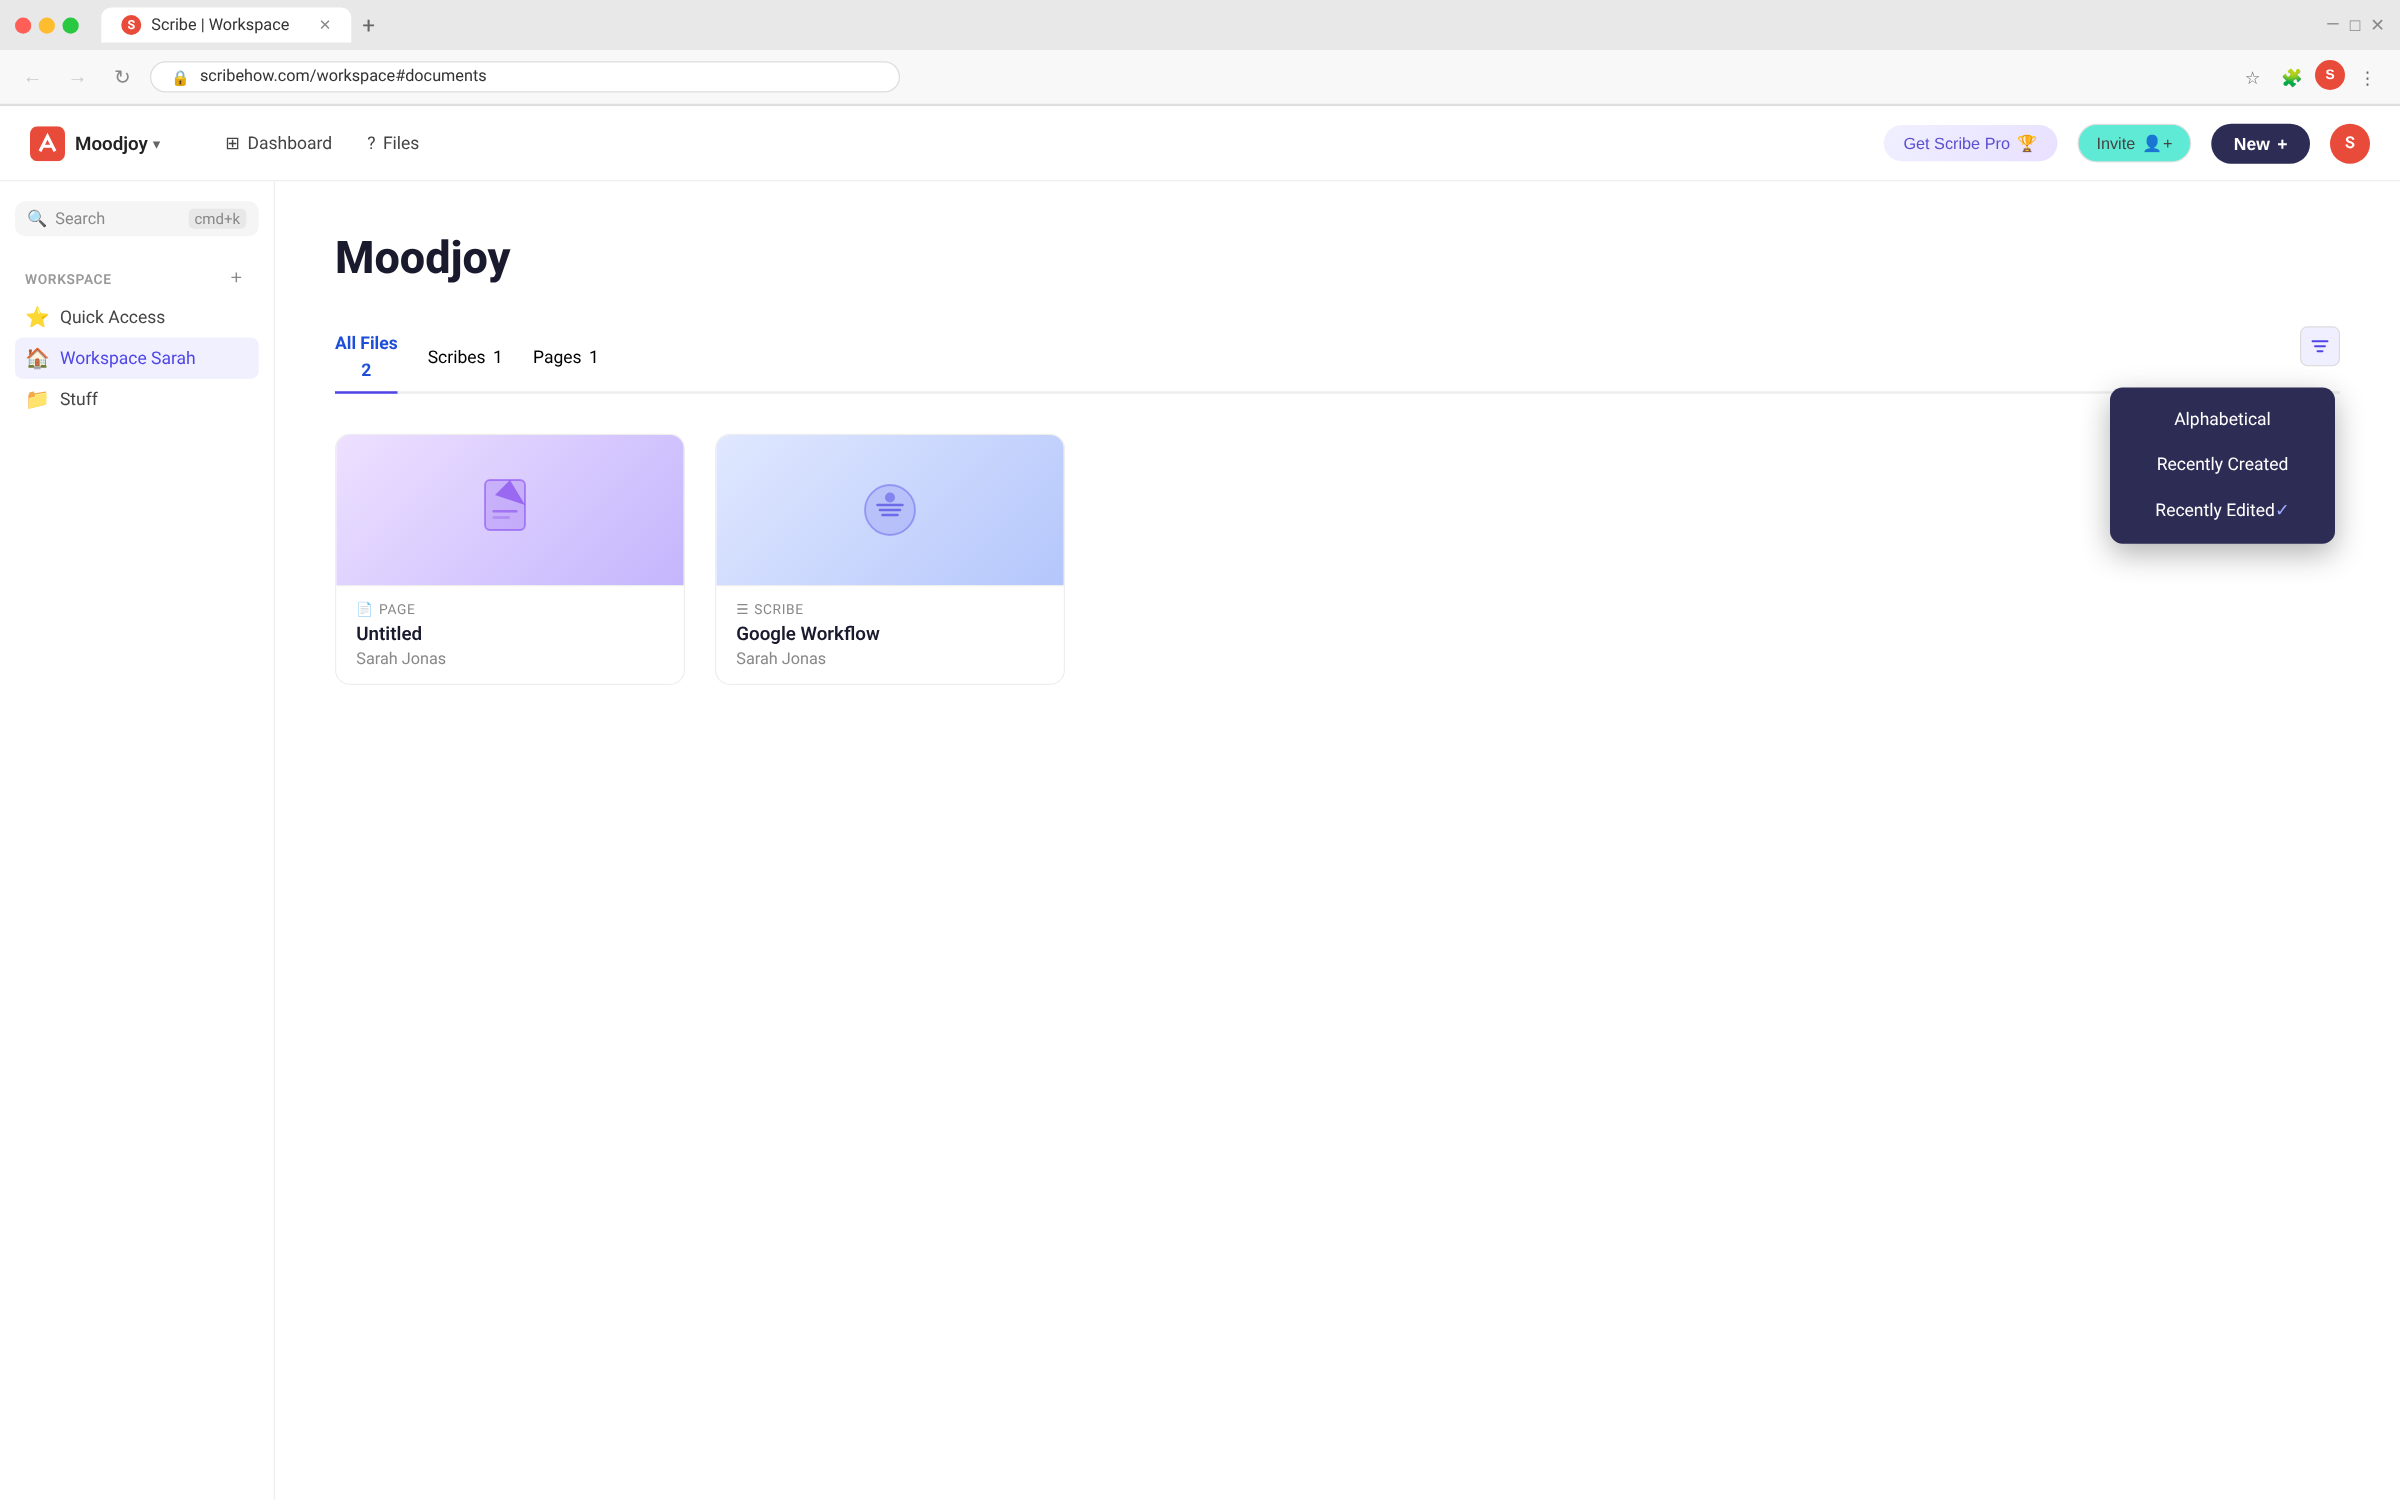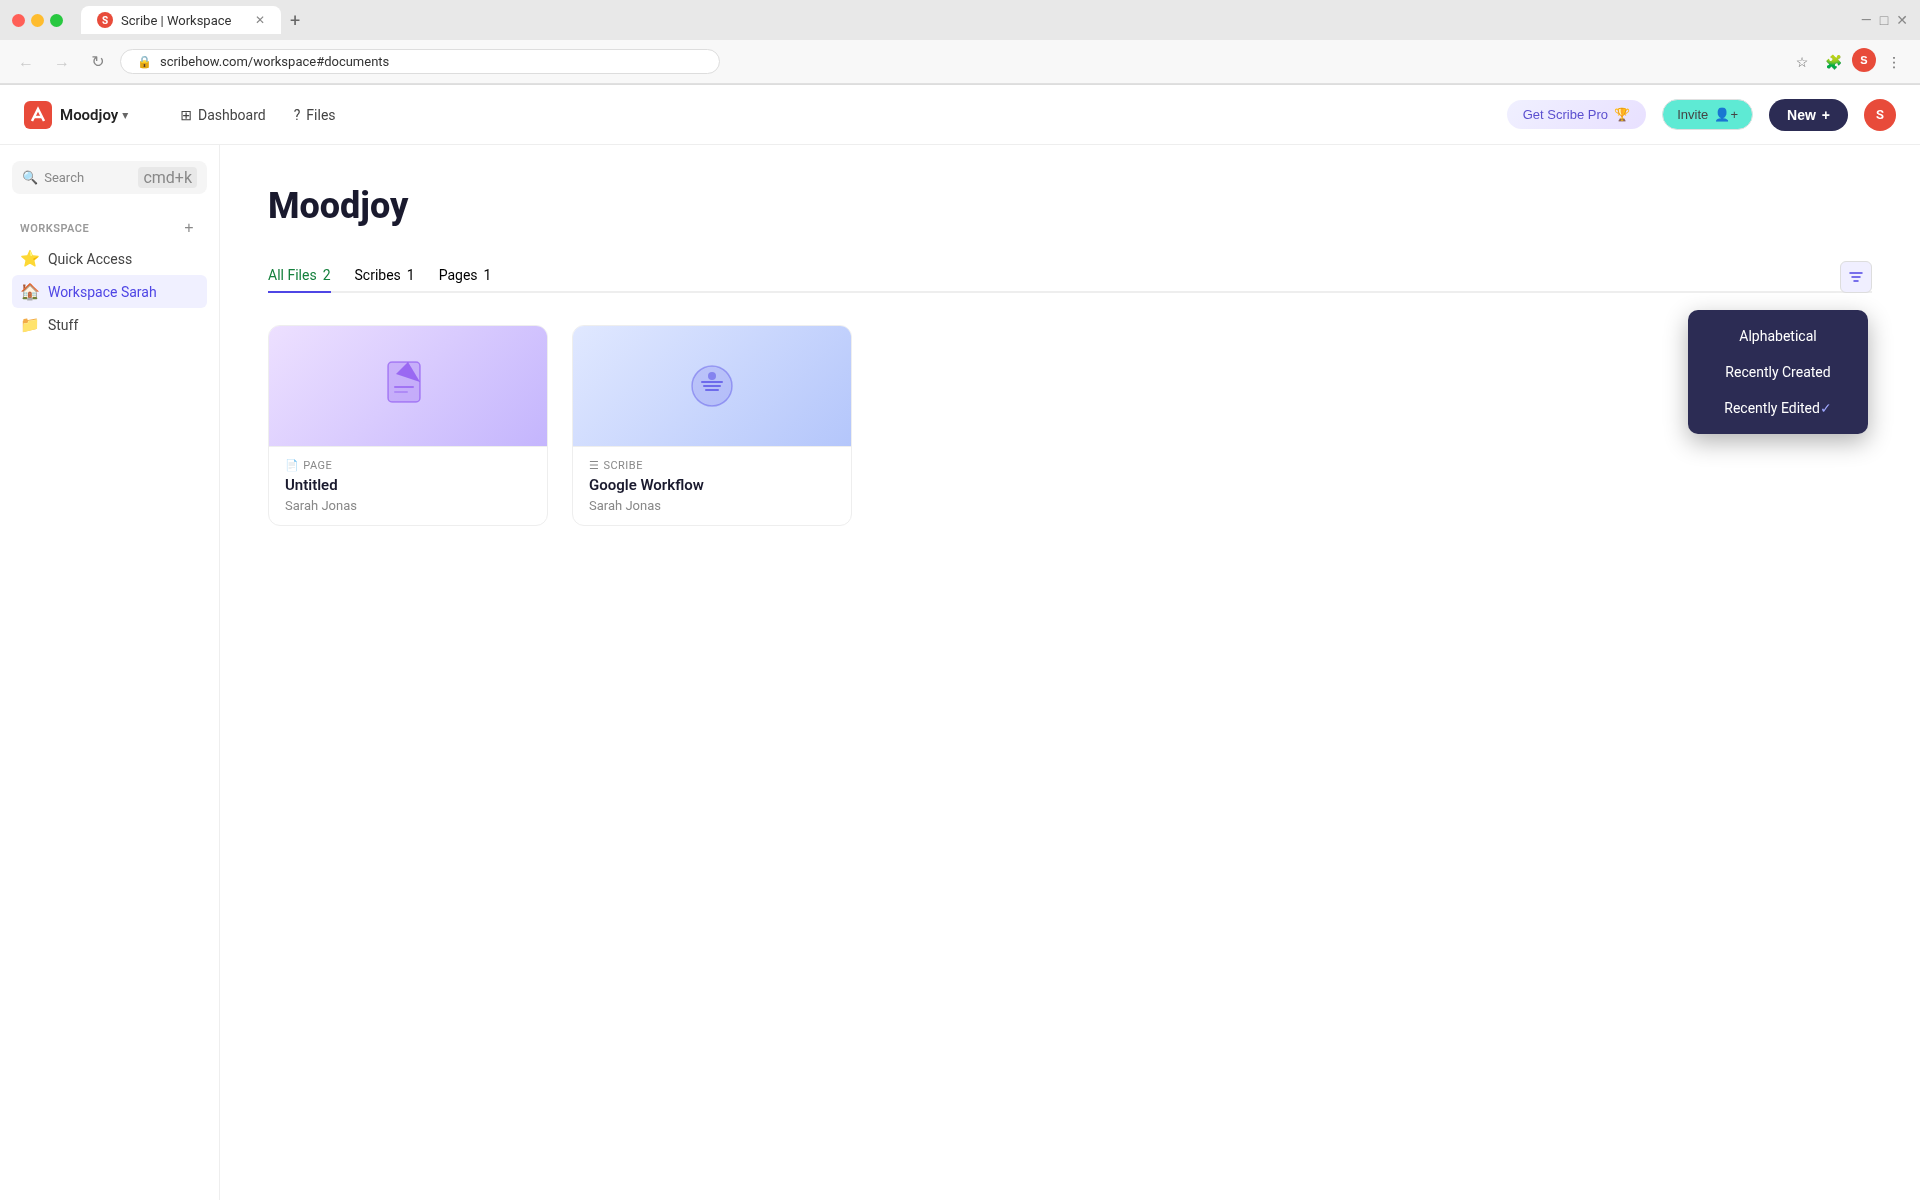--- a/index.html
+++ b/index.html
@@ -40,36 +40,36 @@
     .get-pro-btn { background: linear-gradient(135deg, #f0f0ff, #e8e0ff); border: none; border-radius: 20px; padding: 7px 16px; font-size: 13px; font-weight: 400; color: #5b4fcf; cursor: pointer; display: flex; align-items: flex-start; gap: 6px; }
     .invite-btn { display: flex; align-items: center; gap: 6px; padding: 7px 14px; border: 1px solid #e0e0e0; border-radius: 20px; font-size: 13px; color: #444; cursor: pointer; background: #5eead4; }
     .new-btn { background: #2c2c54; color: #fff; border: none; border-radius: 20px; padding: 8px 18px; font-size: 14px; font-weight: 600; cursor: pointer; display: flex; align-items: center; gap: 6px; }
     .avatar { width: 32px; height: 32px; background: #e84b3a; border-radius: 50%; display: flex; align-items: center; justify-content: center; color: #fff; font-size: 13px; font-weight: 600; }
 
     
     .main-layout { display: flex; flex: 1; overflow: hidden; }
     .sidebar { width: 220px; background: #fff; border-right: 1px solid #eee; padding: 16px 0; display: flex; flex-direction: column; flex-shrink: 0; }
     .sidebar-search { margin: 0 12px 16px; }
     .search-box { display: flex; align-items: center; gap: 6px; padding: 6px 10px; background: #f5f5f5; border-radius: 8px; font-size: 13px; color: #888; cursor: pointer; }
-    .search-box-shortcut { margin-left: auto; background: #e8e8e8; border-radius: 4px; padding: 1px 5px; font-size: 16px; color: #888; }
+    .search-box-shortcut { margin-left: auto; background: #e8e8e8; border-radius: 4px; padding: 1px 5px; font-size: 12px; color: #888; }
     .sidebar-section { padding: 0 12px; margin-bottom: 4px; }
     .sidebar-section-title { font-size: 11px; font-weight: 600; color: #999; text-transform: uppercase; letter-spacing: 0.5px; padding: 8px 8px 4px; display: flex; align-items: center; justify-content: space-between; }
     .sidebar-add-btn { width: 20px; height: 20px; border: none; background: transparent; cursor: pointer; color: #888; font-size: 16px; display: flex; align-items: center; justify-content: center; border-radius: 4px; }
     .sidebar-item { display: flex; align-items: center; gap: 8px; padding: 7px 8px; border-radius: 6px; font-size: 14px; color: #444; cursor: pointer; }
     .sidebar-item.active { background: #f0f0ff; color: #4f46e5; }
     .sidebar-item-icon { font-size: 16px; }
 
     
     .content { flex: 1; padding: 40px 48px; overflow-y: auto; position: relative; }
     .page-title { font-size: 36px; font-weight: 800; color: #1a1a2e; margin-bottom: 32px; }
 
     
     .tabs { display: flex; align-items: center; border-bottom: 2px solid #eee; margin-bottom: 32px; position: relative; }
     .tab { padding: 8px 0; margin-right: 24px; font-size: 14px; color: #000000; cursor: pointer; display: flex; align-items: center; gap: 6px; border-bottom: 2px solid transparent; margin-bottom: -2px; }
-    .tab.active { color: #15803d; border-bottom-color: #4f46e5; font-weight: 400; }
+    .tab.active { color: #1d4ed8; border-bottom-color: #4f46e5; font-weight: 700; flex-direction: column; }
     .sort-btn { position: absolute; right: 0; top: 2px; width: 32px; height: 32px; border: 1px solid #ddd; border-radius: 6px; background: #f0efff; display: flex; align-items: center; justify-content: center; cursor: pointer; color: #4f46e5; font-size: 16px; }
 
     
     .file-grid { display: flex; gap: 24px; flex-wrap: wrap; }
     .file-card { width: 280px; background: #fff; border: 1px solid #eee; border-radius: 12px; overflow: hidden; cursor: pointer; transition: box-shadow 0.15s; }
     .file-card-thumb { height: 120px; display: flex; align-items: center; justify-content: center; }
     .file-card-thumb.page-thumb { background: linear-gradient(135deg, #ede0ff, #c4b5fd); }
     .file-card-thumb.scribe-thumb { background: linear-gradient(135deg, #e0e8ff, #b4c6fb); }
     .file-card-body { padding: 12px 16px; border-top: 1px solid #eee; }
     .file-card-type { font-size: 11px; color: #888; text-transform: uppercase; letter-spacing: 0.5px; display: flex; align-items: center; gap: 4px; margin-bottom: 4px; }

